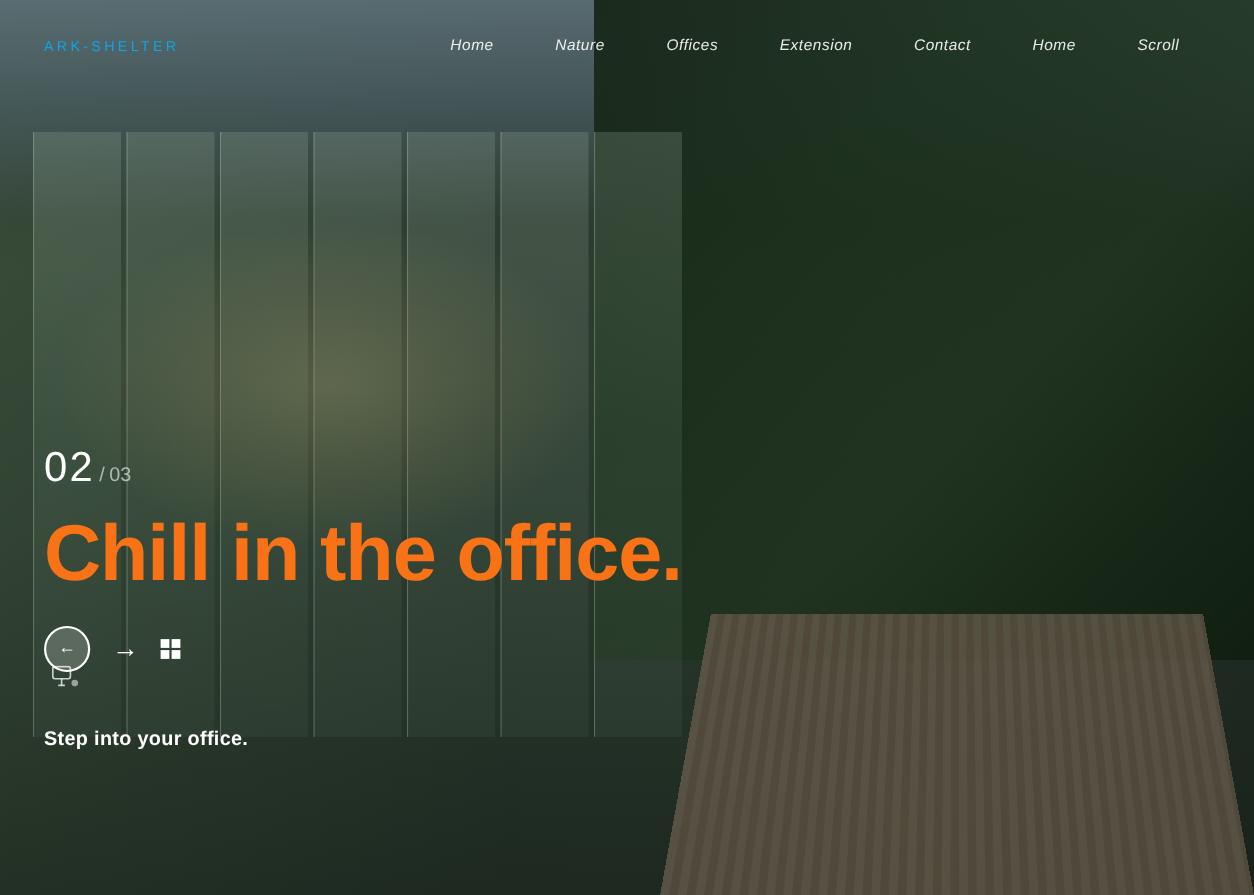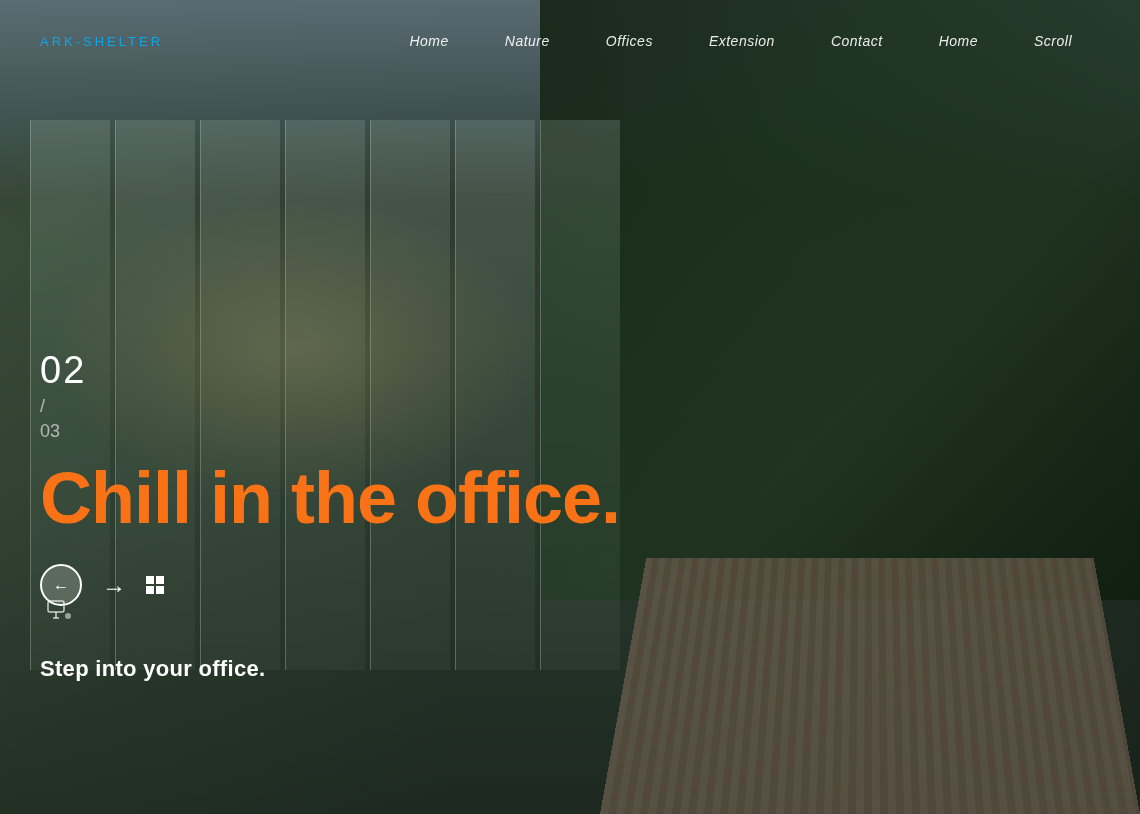--- a/index.html
+++ b/index.html
@@ -188,21 +188,20 @@
       bottom: 120px;
       left: 40px;
       z-index: 50;
     }
 
     .slide-counter {
       display: flex;
       align-items: baseline;
       gap: 4px;
       margin-bottom: 20px;
-      flex-direction: column;
     }
 
     .slide-current {
       color: white;
       font-size: 38px;
       font-weight: 300;
       letter-spacing: 2px;
     }
 
     .slide-separator {
@@ -282,21 +281,21 @@
     .grid-icon span {
       display: block;
       background: white;
       width: 8px;
       height: 8px;
     }
 
     
     .hero-subtitle {
       color: white;
-      font-size: 22px;
+      font-size: 18px;
       font-weight: 600;
       letter-spacing: 0.3px;
       margin-bottom: 12px;
     }
 
     .hero-scroll {
       color: rgba(255, 255, 255, 0.65);
       font-size: 13px;
       font-weight: 300;
       letter-spacing: 0.5px;

